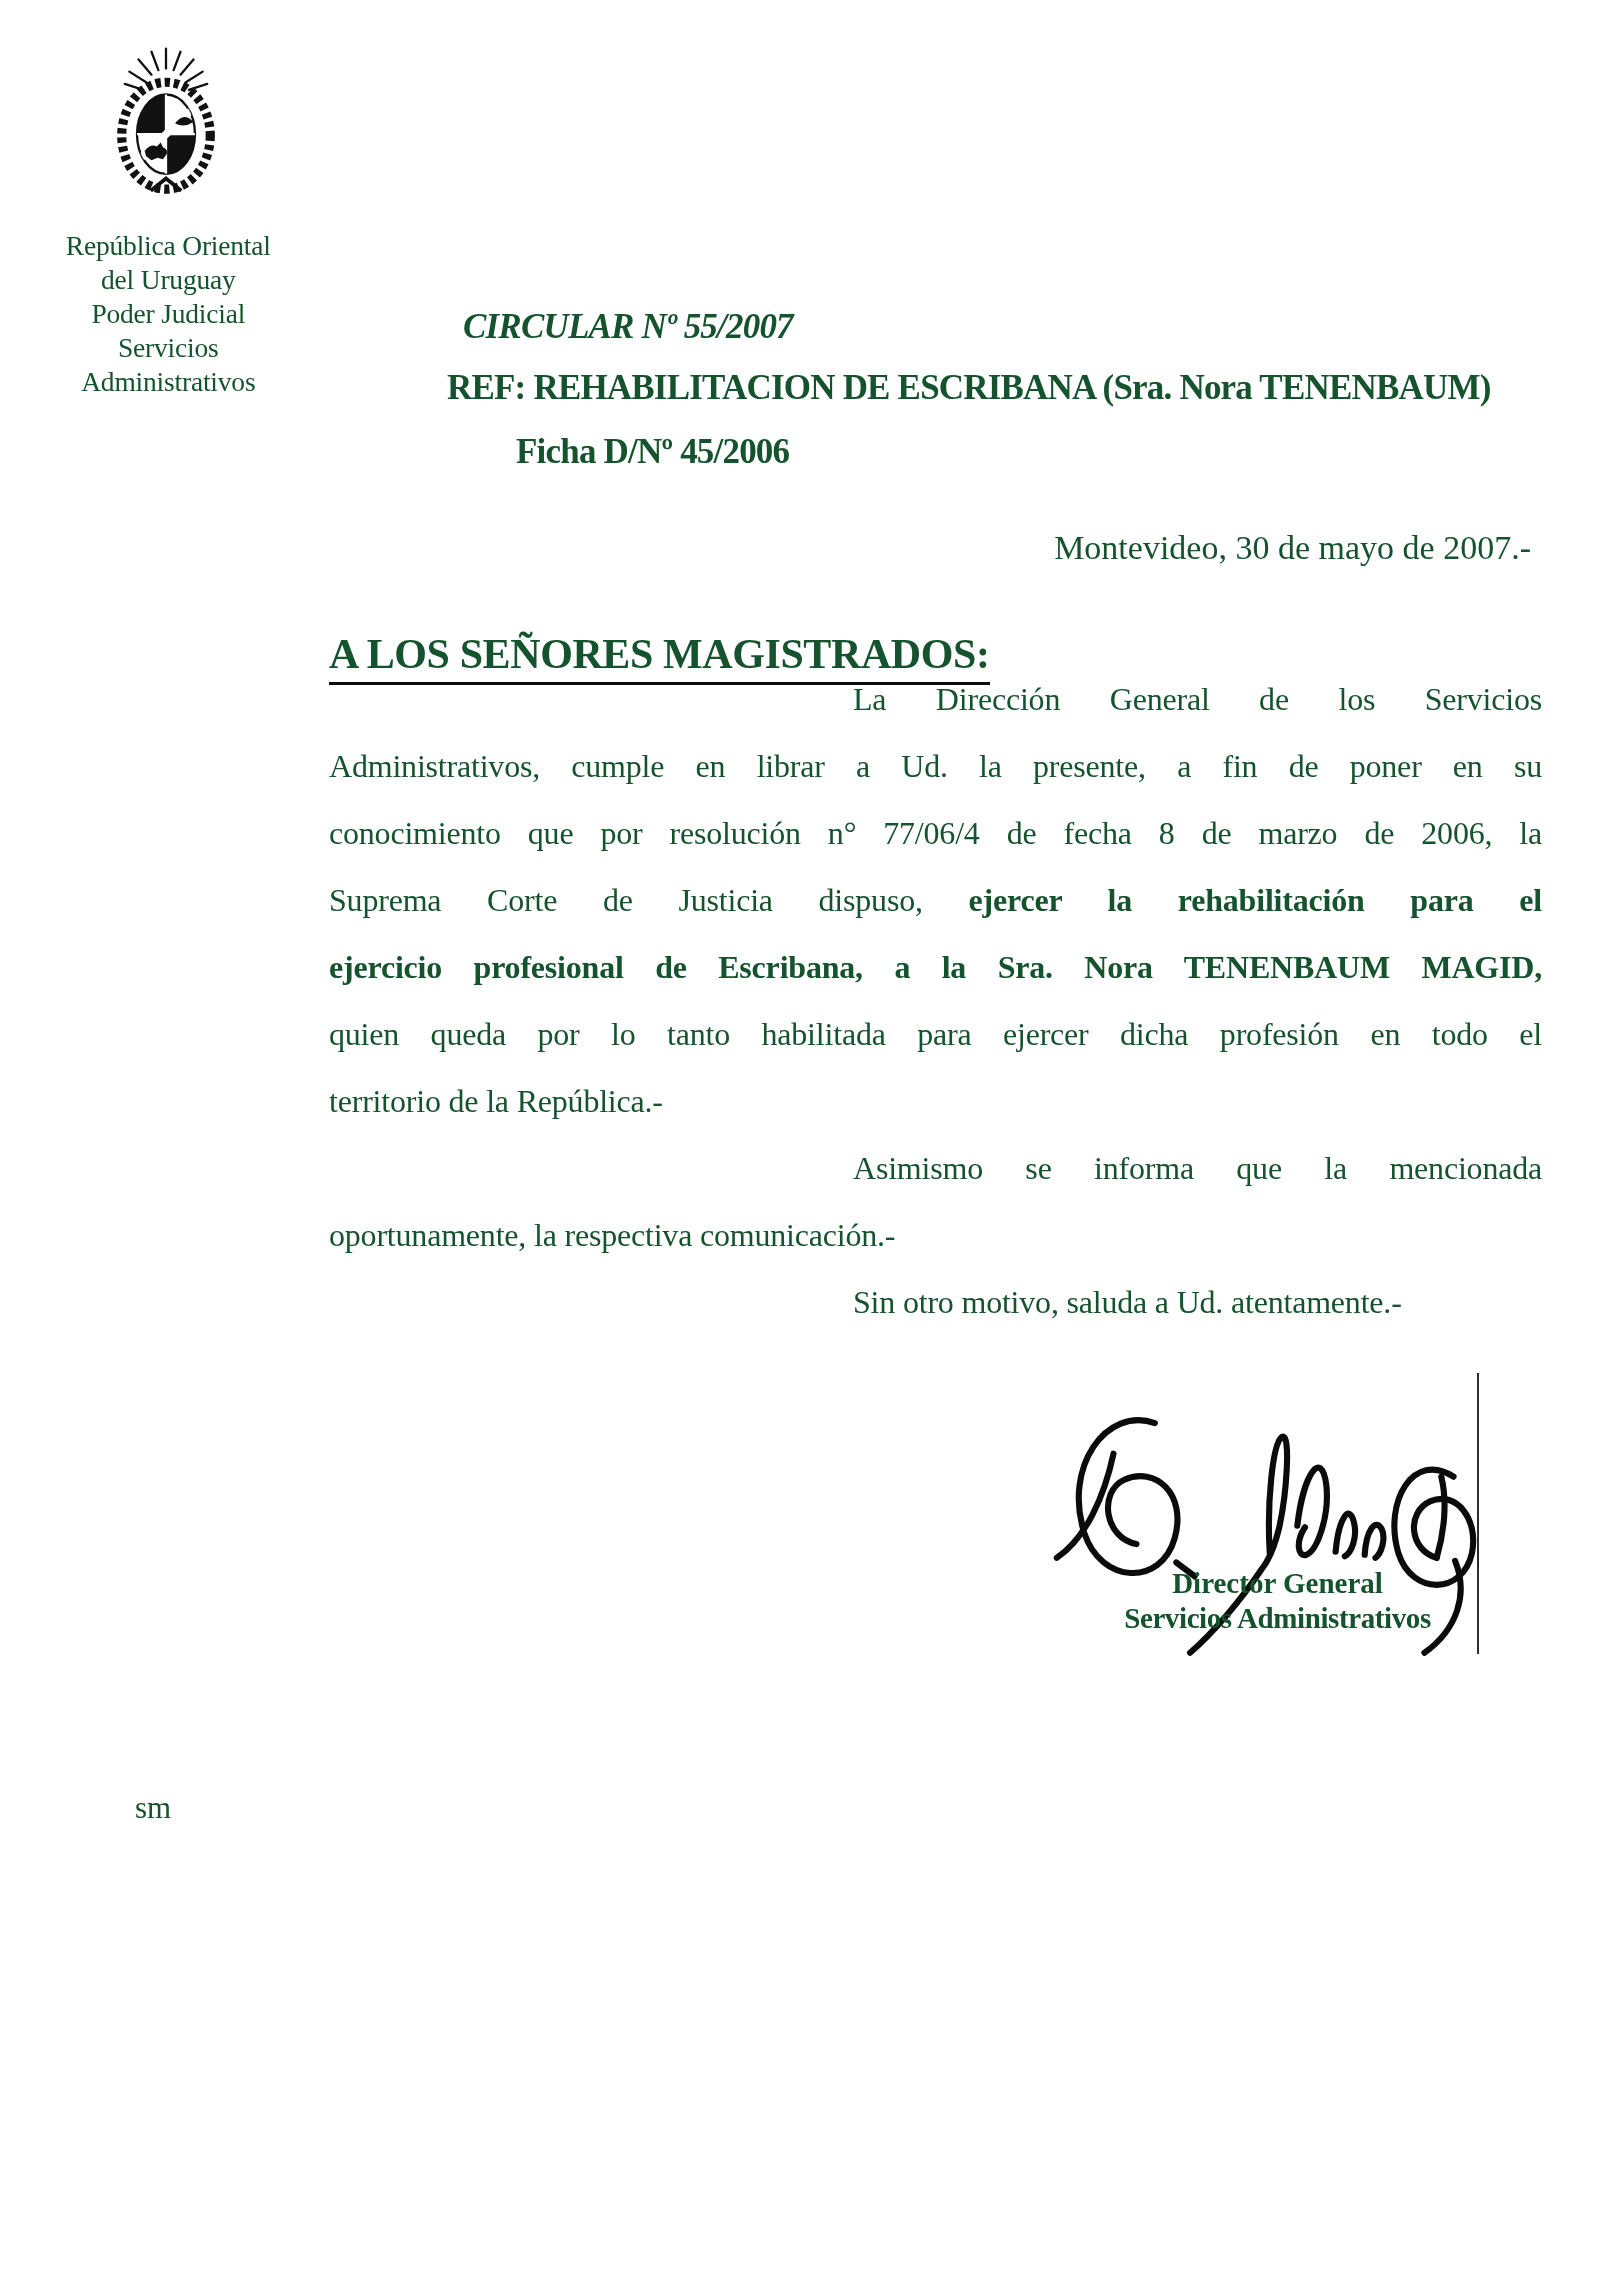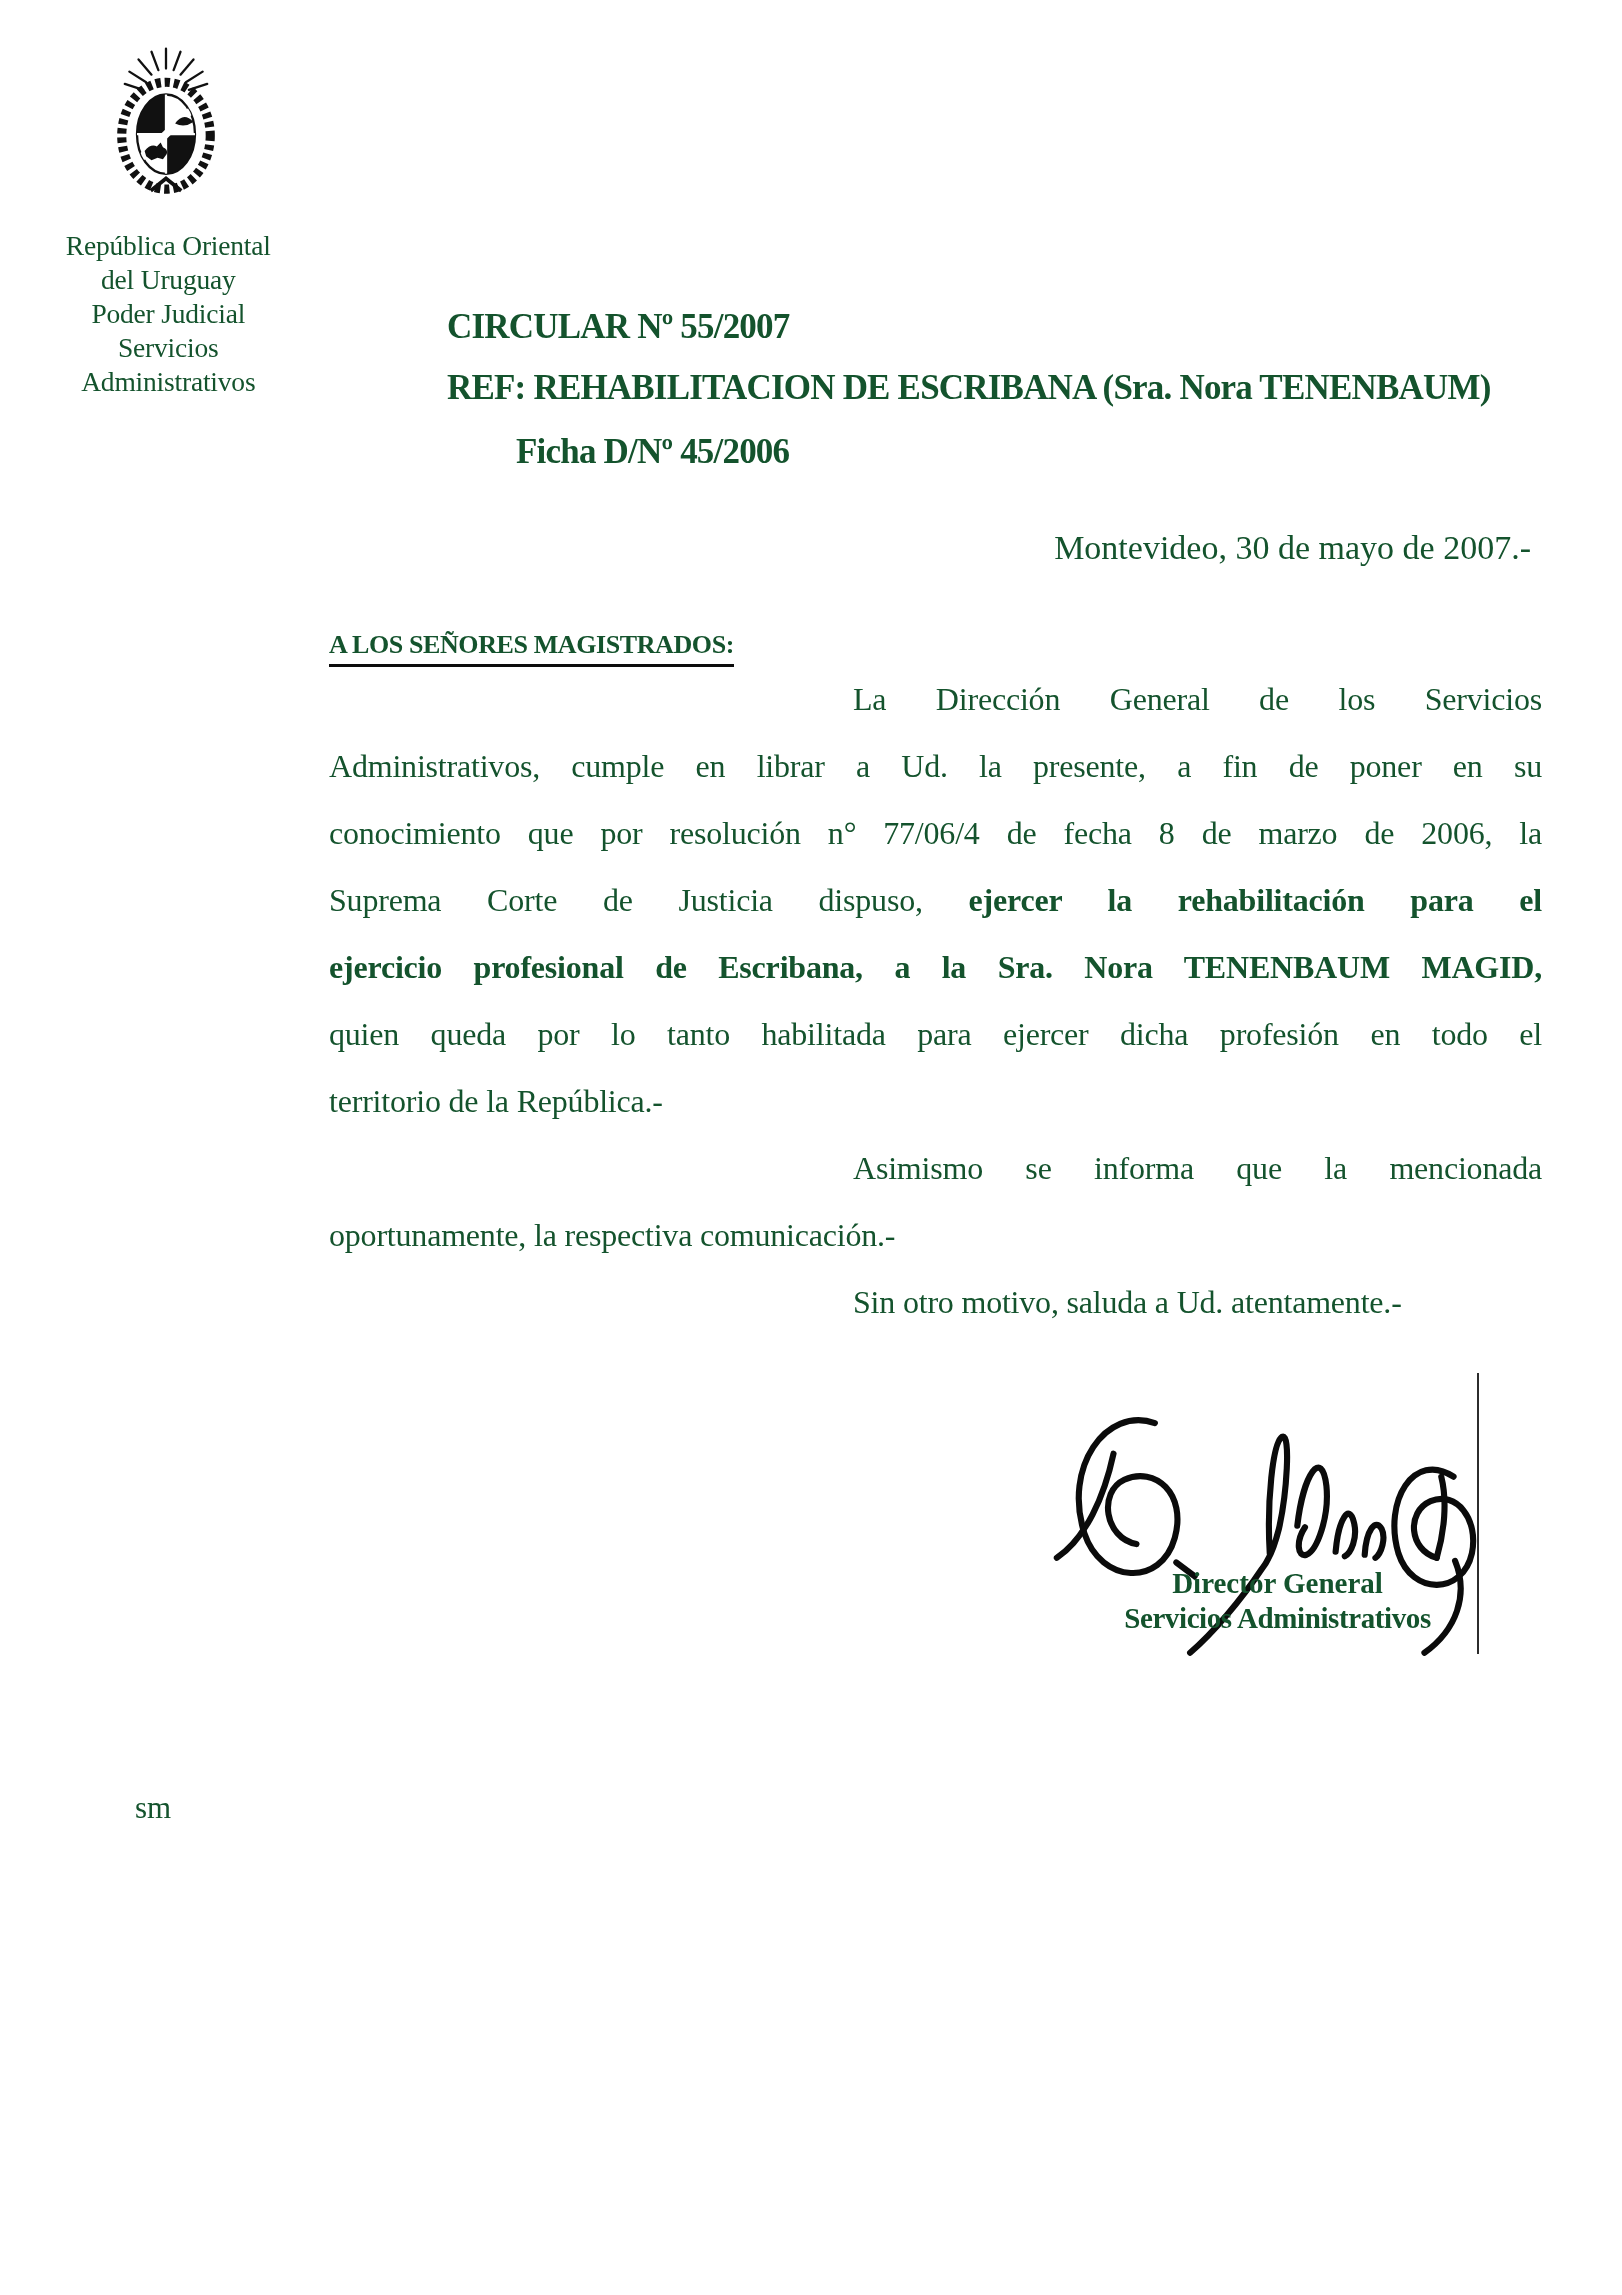--- a/index.html
+++ b/index.html
@@ -36,37 +36,37 @@
     letter-spacing: -0.2px;
   }
   
   .hdr {
     position: absolute;
     font-weight: bold;
     font-size: 35px;
     letter-spacing: -0.8px;
     white-space: nowrap;
   }
-  .hdr-circular { left: 428px; top: 307px; }
+  .hdr-circular { left: 444px; top: 307px; font-style: italic; }
   .hdr-ref      { left: 428px; top: 368px; }
   .hdr-ficha    { left: 497px; top: 432px; }
   
   .dateline {
     position: absolute;
     right: 110px;
     top: 529px;
     font-size: 34px;
     white-space: nowrap;
   }
   
   .salutation {
     position: absolute;
     left: 310px;
     top: 630px;
-    font-size: 26px;
+    font-size: 42px;
     font-weight: bold;
     letter-spacing: -0.4px;
     white-space: nowrap;
   }
   .salutation .u {
     border-bottom: 3.8px solid #0c0c0c;
     padding-bottom: 5.4px;
   }
   
   .body-text {

